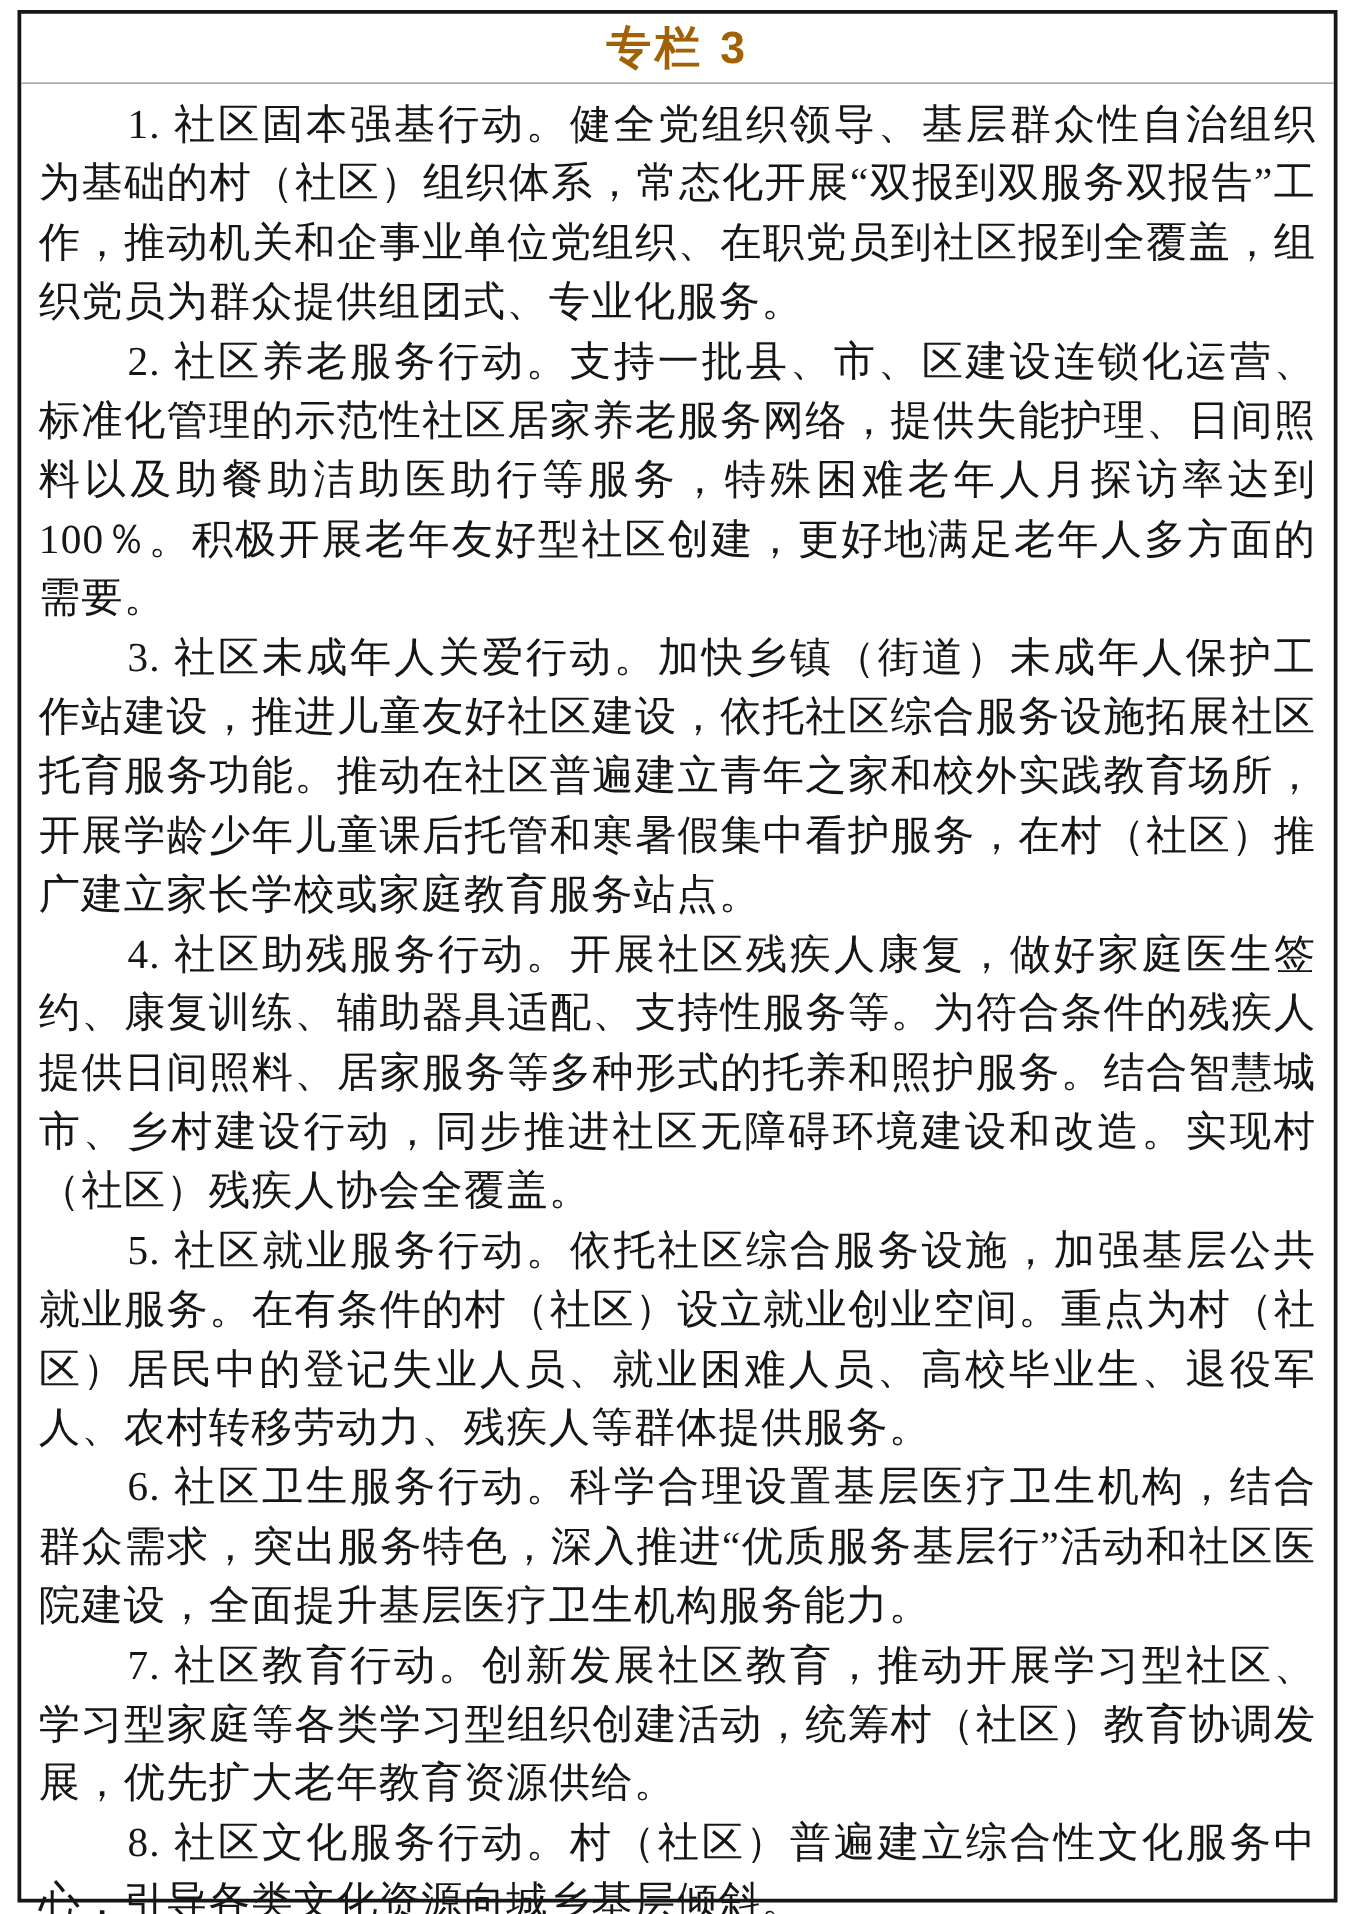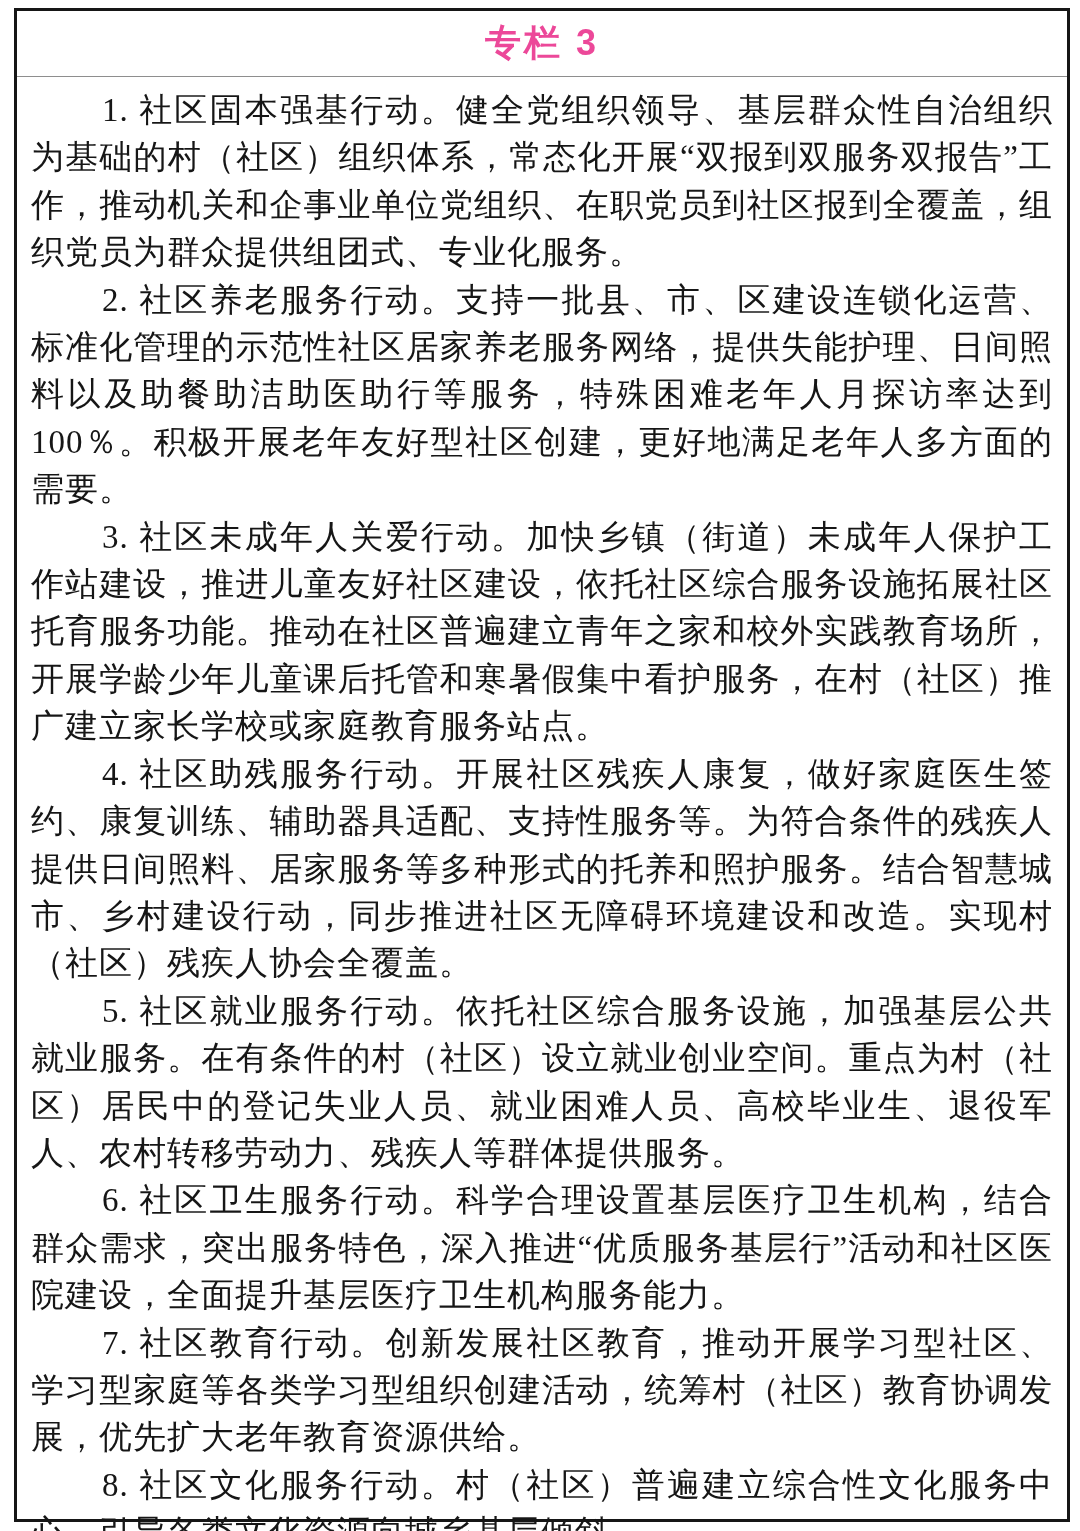--- a/index.html
+++ b/index.html
@@ -13,30 +13,30 @@
   .panel {
     position: absolute;
     left: 14px;
     top: 8px;
     width: 1056px;
     height: 1514px;
     border: 3px solid #161616;
     background: #ffffff;
   }
   .panel-title {
-    height: 66px;
+    height: 56px;
     border-bottom: 1px solid #8e8e8e;
     display: flex;
     align-items: center;
     justify-content: center;
     font-family: "Liberation Sans", "DejaVu Sans", sans-serif;
     font-weight: bold;
     font-size: 36px;
     letter-spacing: 3px;
-    color: #ec4899;
+    color: #a16207;
     white-space: nowrap;
   }
   .panel-title .title-text {
     margin-left: 32px;
   }
   .panel-body {
     padding: 10px 14px 0 14px;
   }
   .para {
     font-size: 33px;

